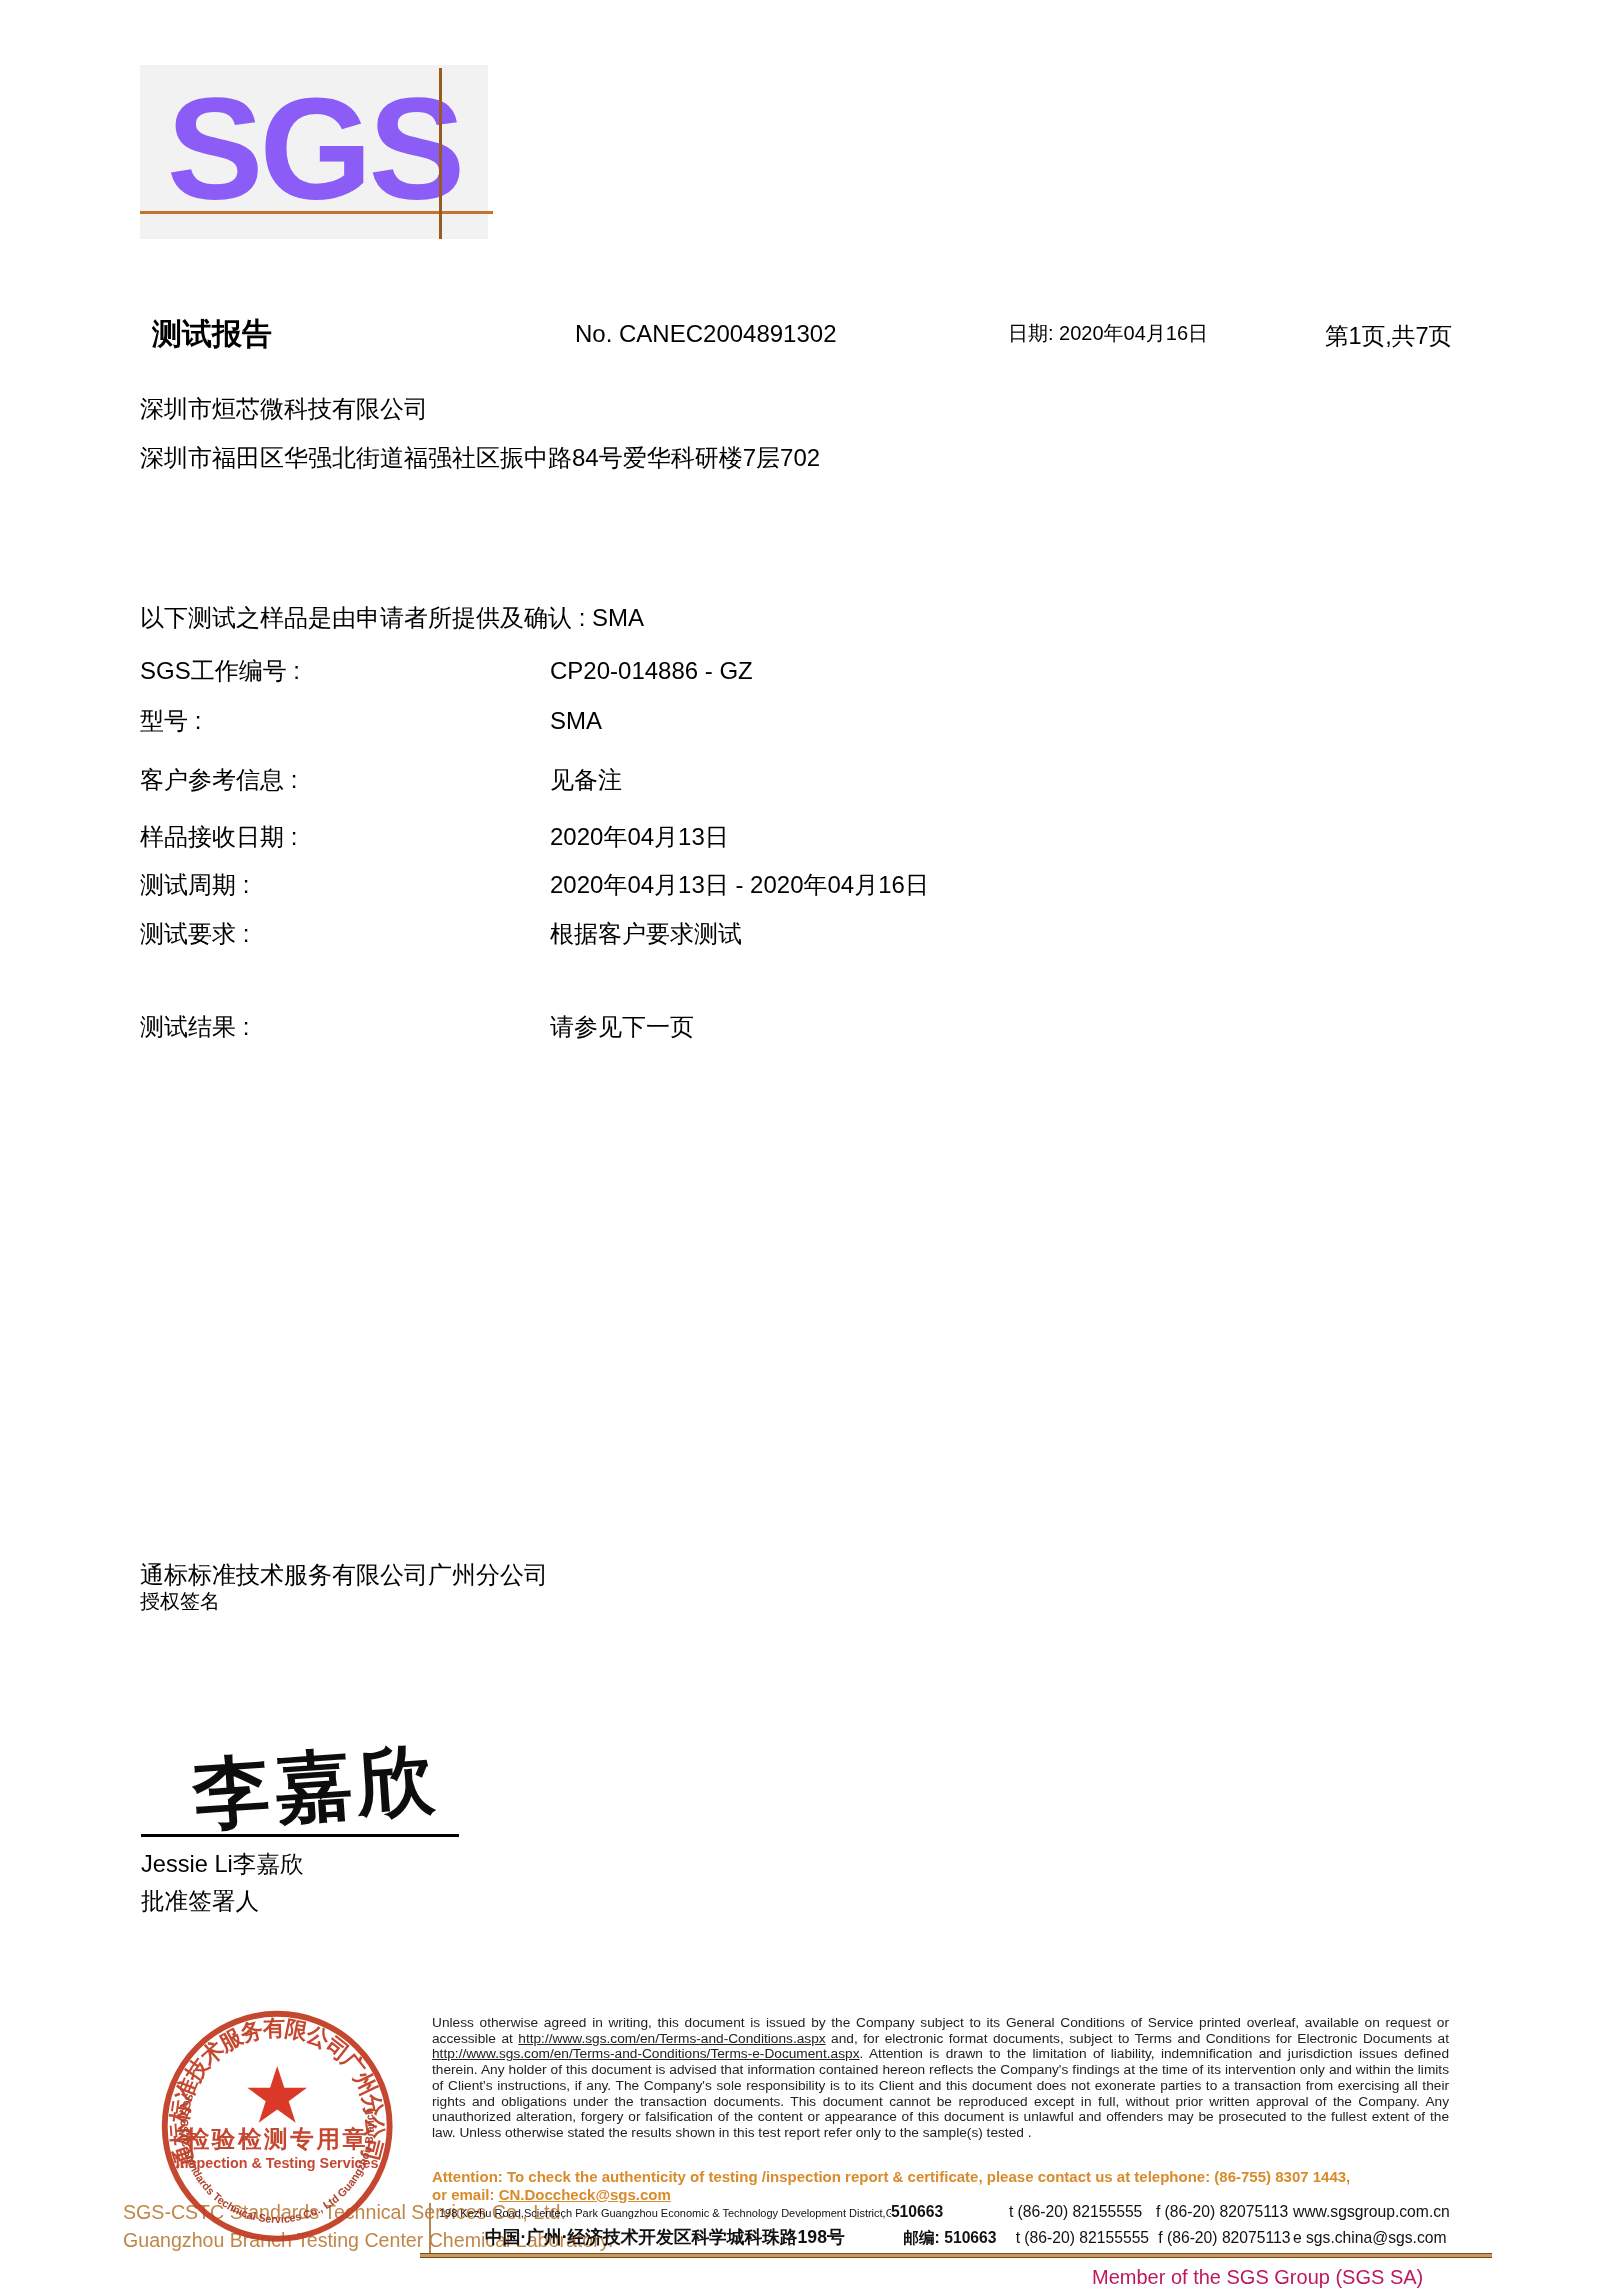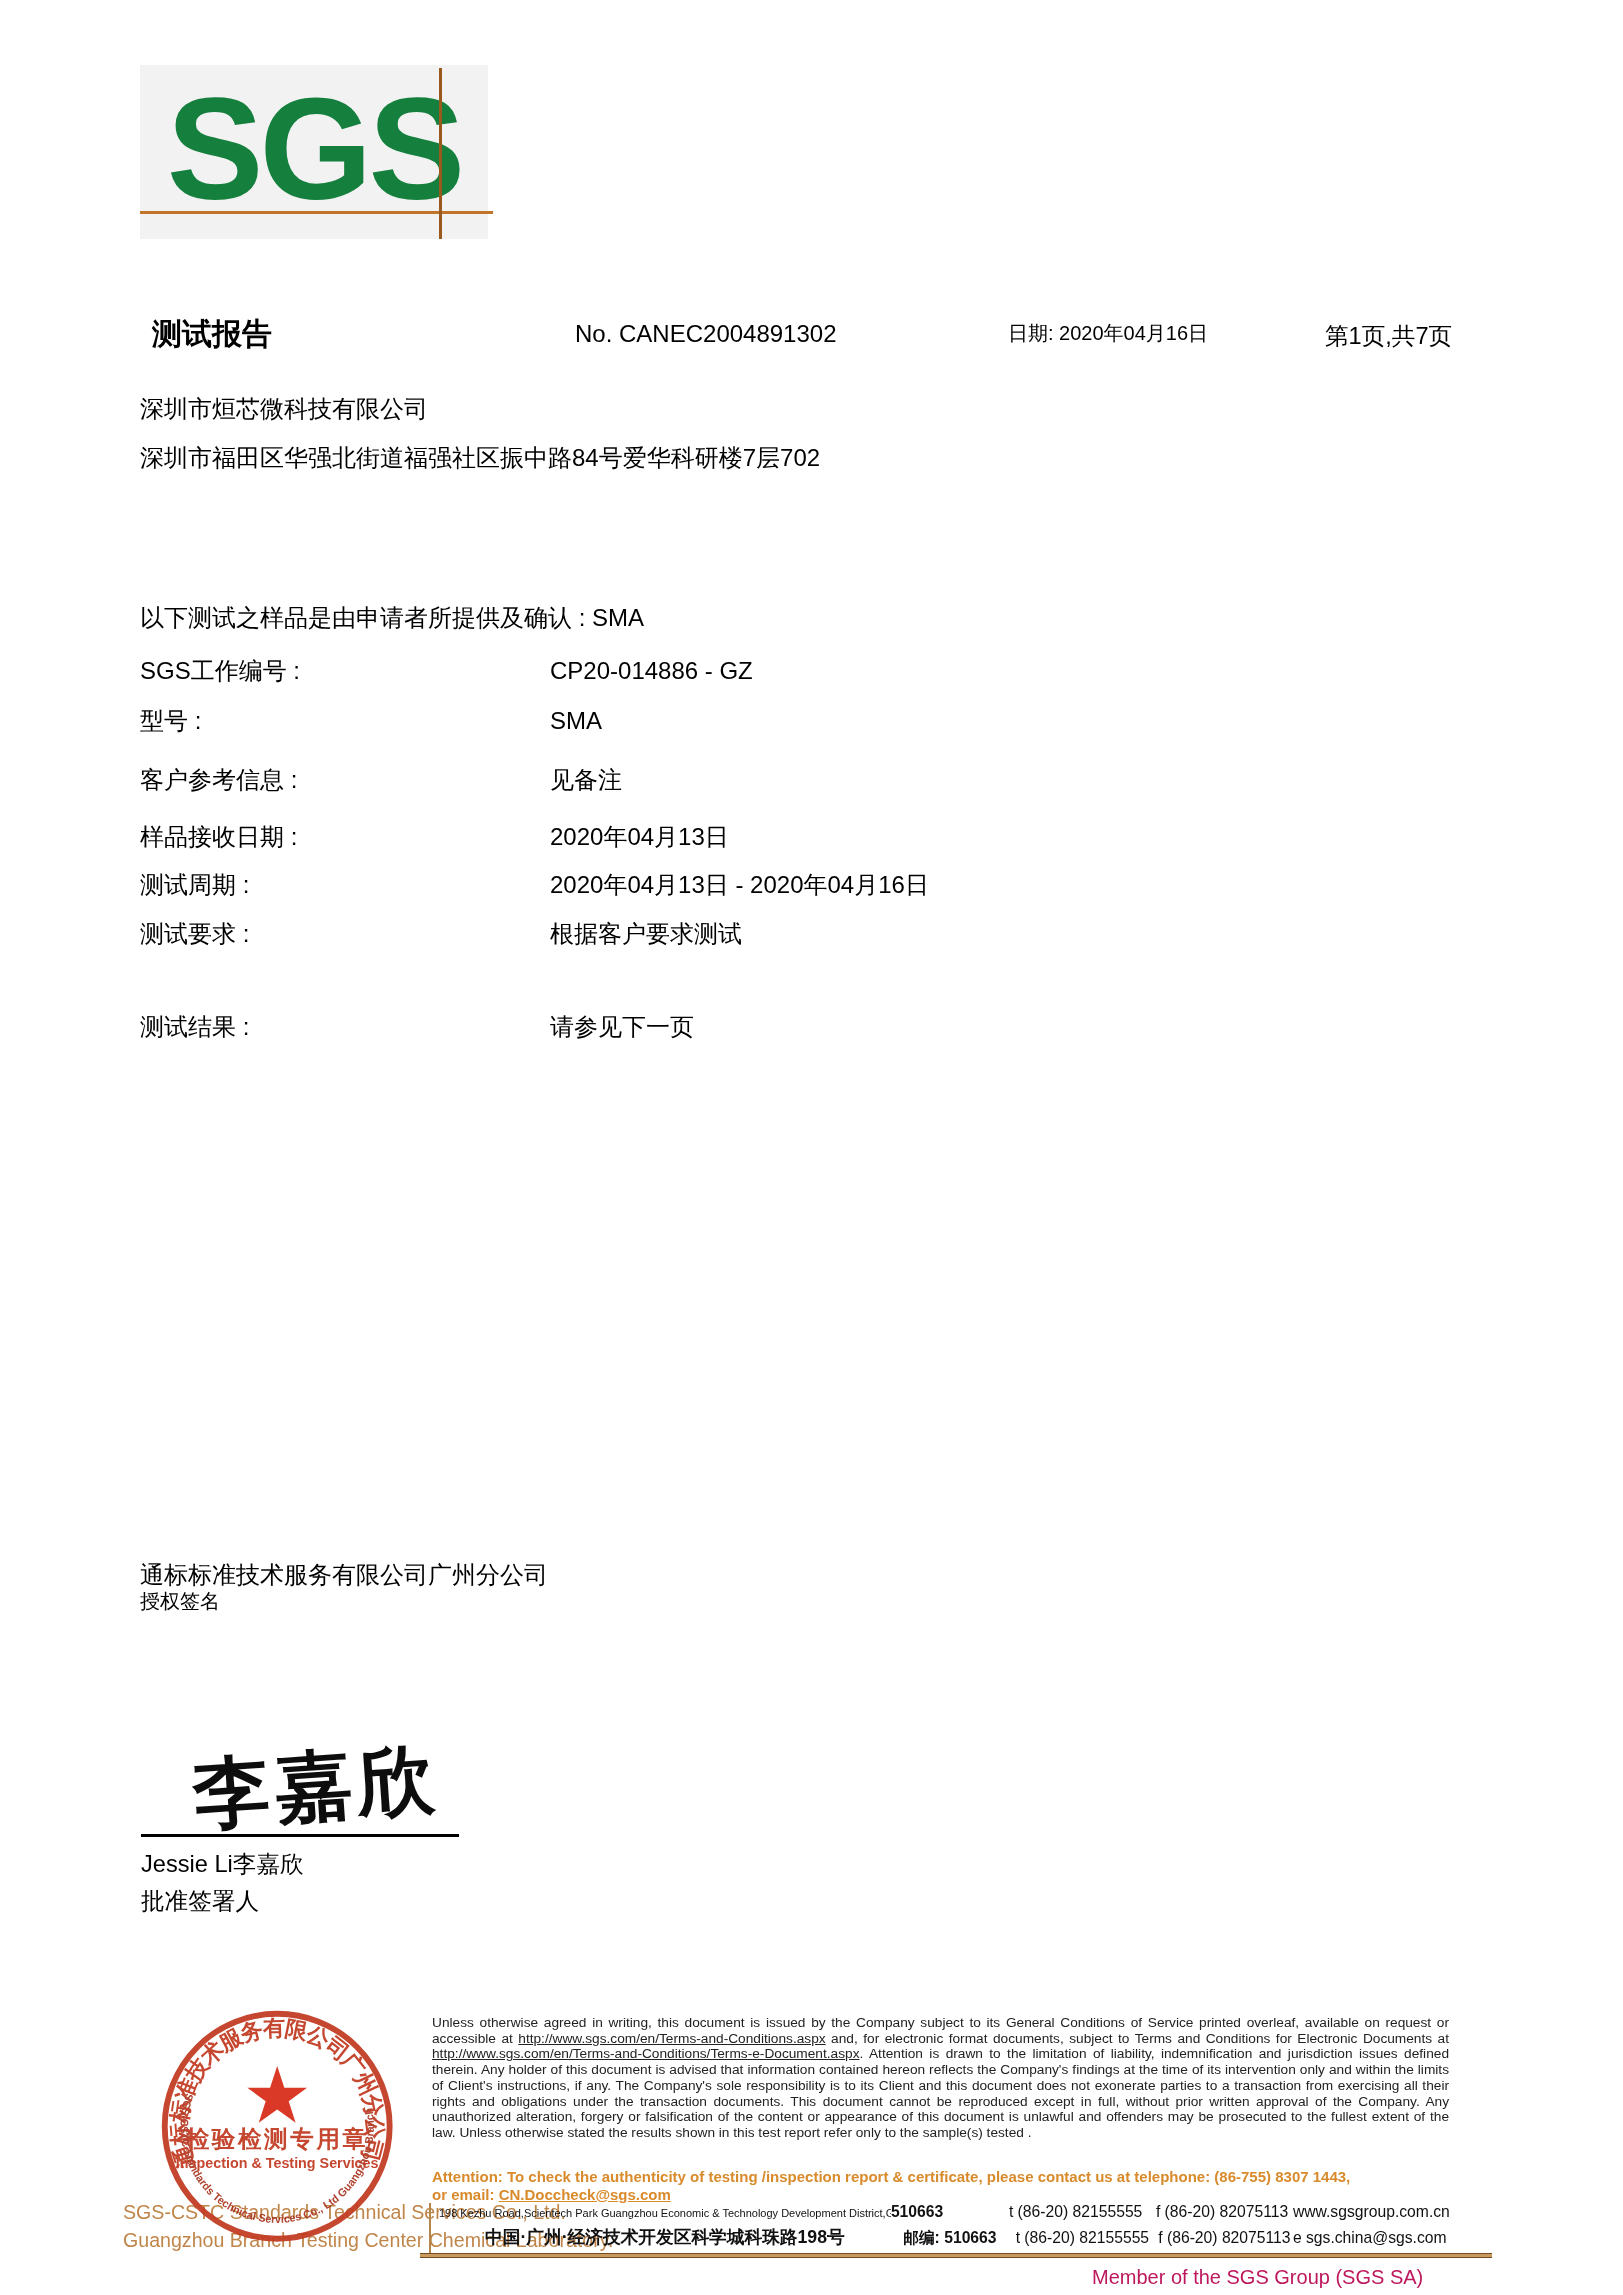--- a/index.html
+++ b/index.html
@@ -9,21 +9,21 @@
     background:#ffffff;
     font-family:"Liberation Sans","DejaVu Sans",sans-serif;
     color:#1a1a1a;
     overflow:hidden;
   }
   
   .logo-box{position:absolute;left:140px;top:65px;width:348px;height:174px;background:#f2f2f3;}
   .logo-text{
     position:absolute;left:140px;top:77px;width:348px;
     font-size:145px;font-weight:bold;line-height:1;
-    color:#15803d;text-align:center;letter-spacing:-3.9px;
+    color:#8b5cf6;text-align:center;letter-spacing:-3.9px;
   }
   .logo-hline{position:absolute;left:140px;top:211px;width:353px;height:2.6px;background:#c0752b;}
   .logo-vline{position:absolute;left:439px;top:68px;width:2.6px;height:171px;background:#9a5a1e;}
   
   .doc-title{position:absolute;left:140px;top:314px;font-size:30px;font-weight:bold;color:#000;margin-left:12px;}
   .report-no{position:absolute;left:575px;top:320px;font-size:24px;color:#000;}
   .report-date{position:absolute;left:1008px;top:320px;font-size:20px;color:#000;text-align:right;}
   .page-info{position:absolute;left:1325px;top:320px;font-size:23.6px;color:#000;}
   
   .app-name{position:absolute;left:140px;top:393px;font-size:24px;color:#000;}

